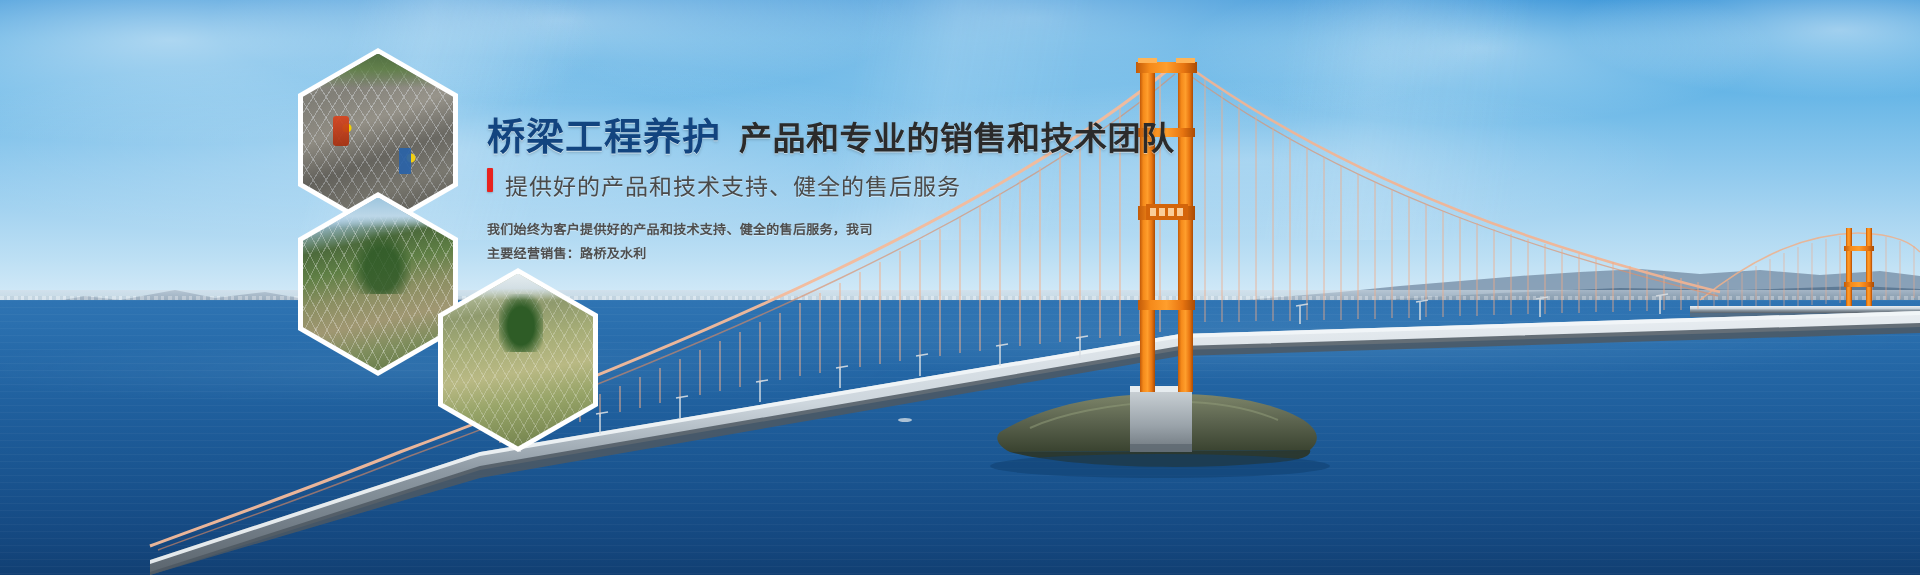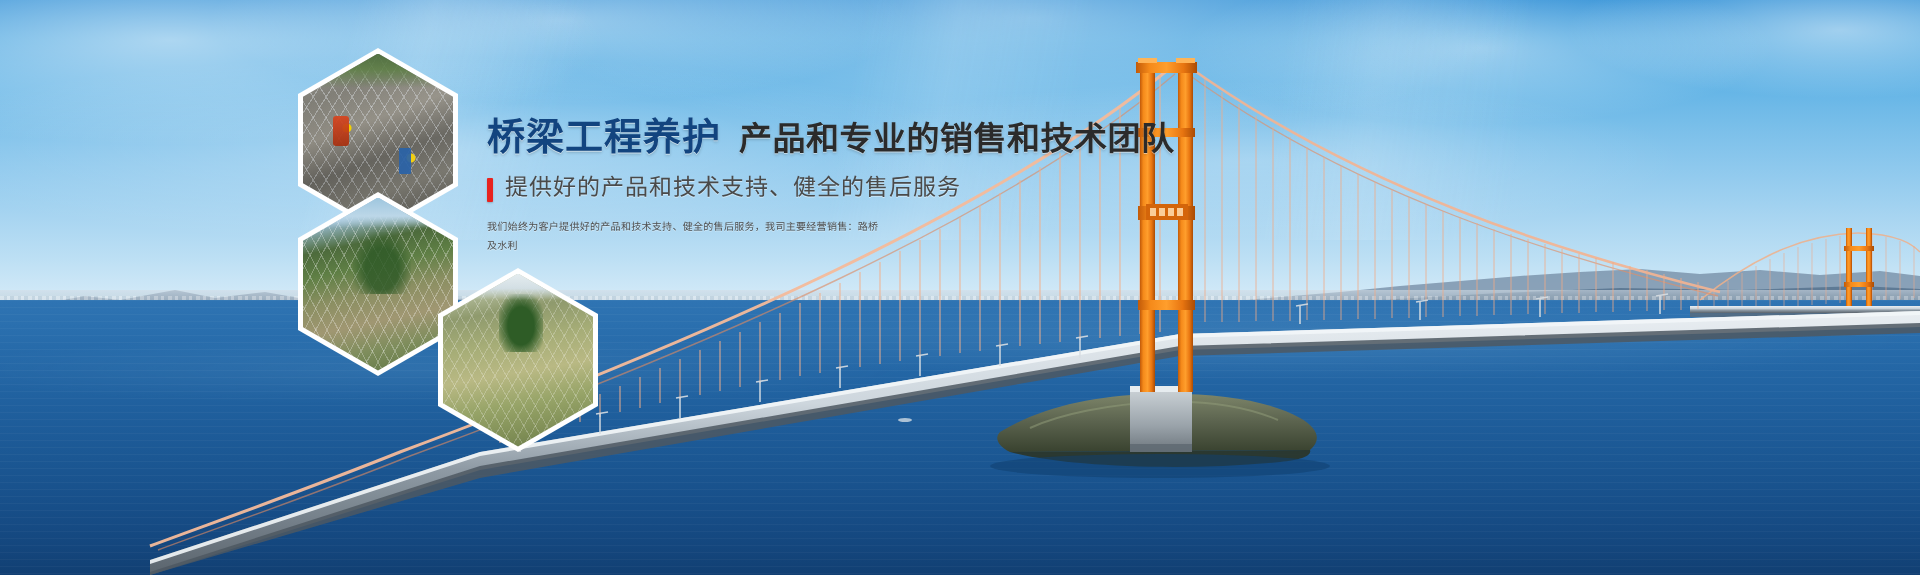--- a/index.html
+++ b/index.html
@@ -184,38 +184,39 @@
     text-shadow:0 1px 0 rgba(255,255,255,.55), 0 2px 3px rgba(0,0,0,.18);
   }
   .headline .h-dark{
     font-size:33px;font-weight:bold;letter-spacing:.5px;
     color:#2b2b2b;
     text-shadow:0 1px 0 rgba(255,255,255,.5), 0 2px 3px rgba(0,0,0,.18);
     text-align:center;
   }
 
   .subline{
-    display:flex;align-items:flex-end;gap:12px;
+    display:flex;align-items:flex-start;gap:12px;
     margin:0 0 16px 0;
     white-space:nowrap;
   }
   .subline .redbar{
     width:6px;height:24px;background:#e8231f;border-radius:1px;flex:none;
     box-shadow:0 1px 2px rgba(0,0,0,.22);
   }
   .subline .sub-text{
     font-size:23px;color:#4a4a4a;letter-spacing:1px;
     text-shadow:0 1px 0 rgba(255,255,255,.45);
   }
 
   .bodytext{
-    font-size:10px;line-height:1.85;color:#4e4e4e;
+    font-size:13px;line-height:1.85;color:#4e4e4e;
     letter-spacing:.3px;
     max-width:392px;
     text-shadow:0 1px 0 rgba(255,255,255,.38);
+    font-weight:bold;
   }
   .bodytext p{margin:0;}
 </style>
 </head>
 <body>
 
 <div class="banner">
 
   <div class="sky"></div>
   <div class="sky-haze"></div>

